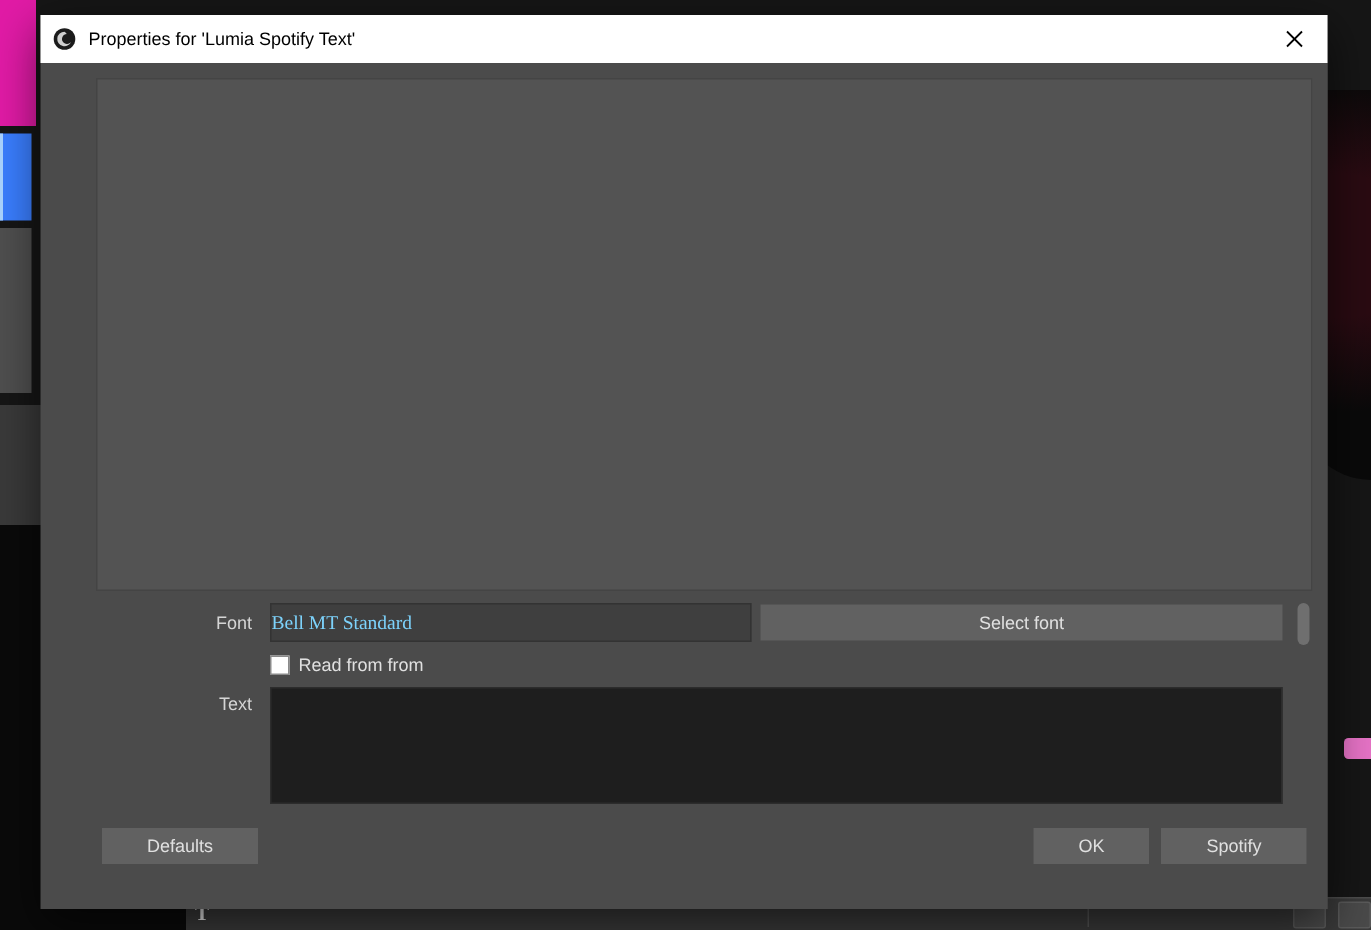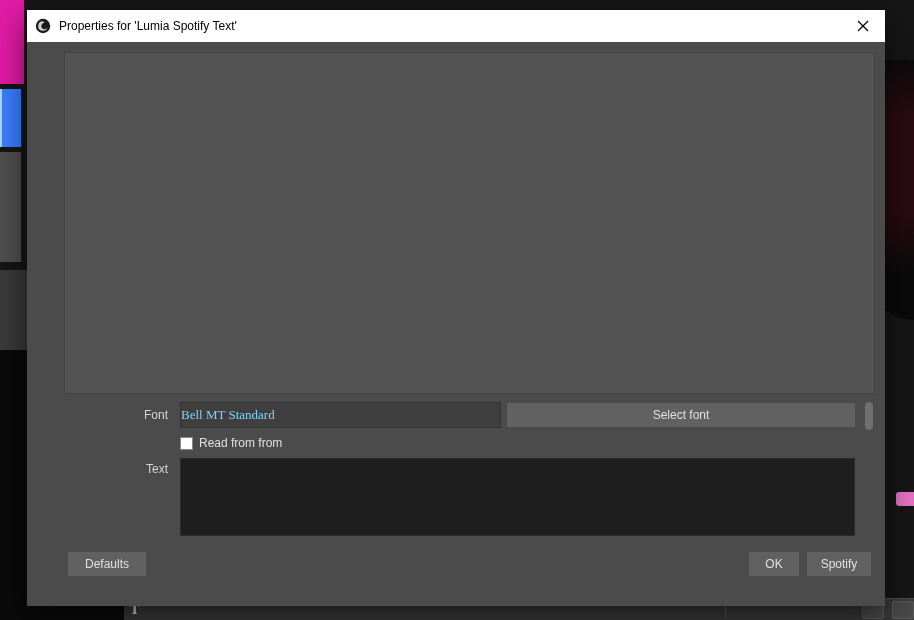--- a/index.html
+++ b/index.html
@@ -43,21 +43,21 @@
     .check-row { display: flex; align-items: center; gap: 6px; padding-left: 116px; }
     .checkbox { width: 13px; height: 13px; background: #ffffff; border: 1px solid #8a8a8a; cursor: pointer; }
     .check-label { color: #e0e0e0; font-size: 12px; }
 
     .text-row { display: flex; align-items: flex-start; gap: 6px; }
     .text-row .label { width: 110px; text-align: right; color: #d5d5d5; font-size: 12px; padding-top: 4px; padding-right: 6px; }
     .textarea { flex: 1; height: 78px; background: #1e1e1e; border: 1px solid #2c2c2c; color: #ddd; resize: none; padding: 4px; font-size: 12px; }
 
     .footer { height: 40px; display: flex; align-items: center; padding: 0 4px; gap: 8px; }
     .footer .spacer { flex: 1; }
-    .btn { height: 24px; padding: 0 4px; background: #616161; border: none; color: #e0e0e0; font-size: 12px; cursor: pointer; }
+    .btn { height: 24px; padding: 0 30px; background: #616161; border: none; color: #e0e0e0; font-size: 12px; cursor: pointer; }
     .btn-defaults { min-width: 78px; }
     .btn-ok { min-width: 50px; }
     .btn-cancel { min-width: 64px; }
   </style>
 </head>
 <body>
 
 <div class="root">
   <div class="bg-magenta"></div>
   <div class="bg-blue"></div>

